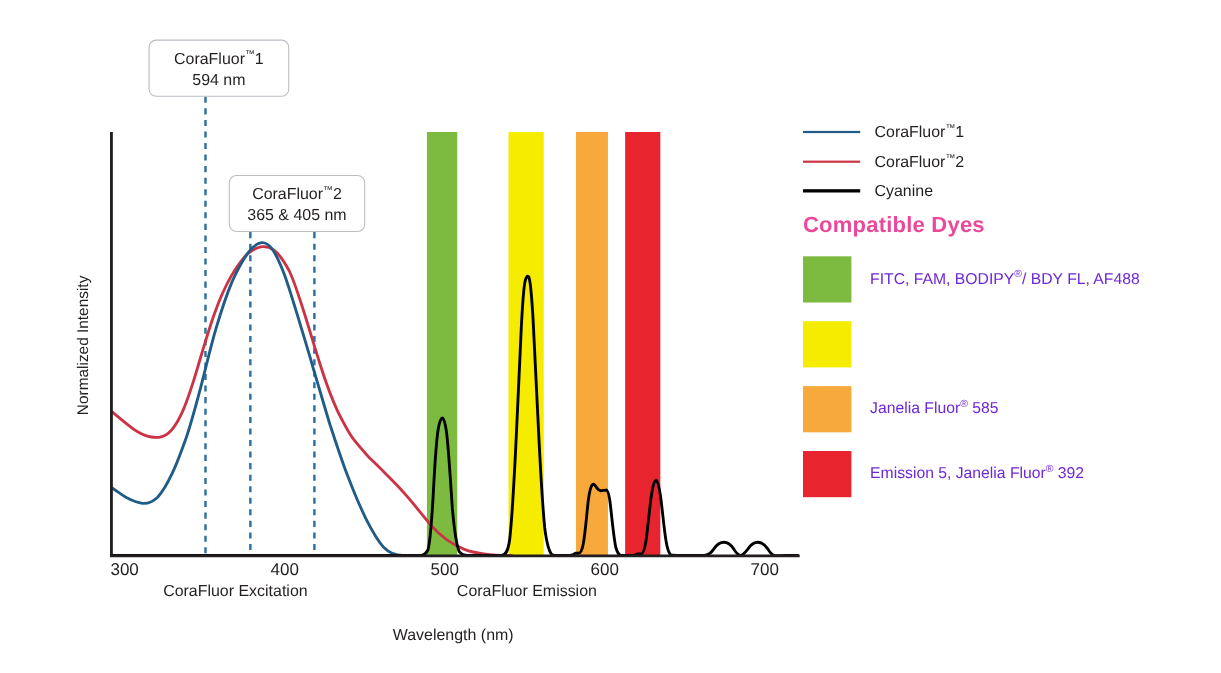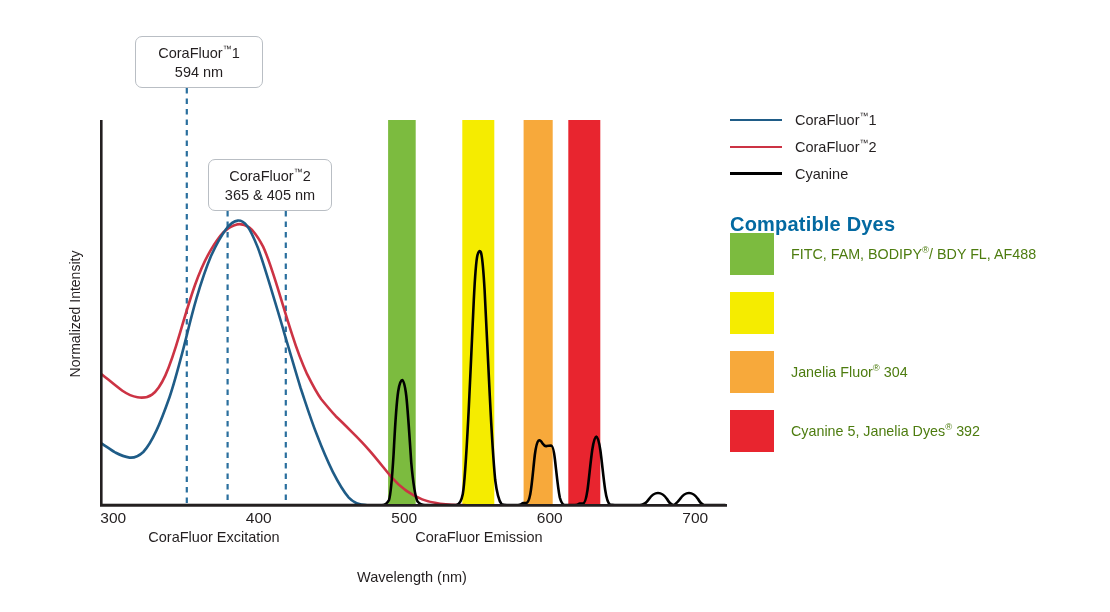--- a/index.html
+++ b/index.html
@@ -36,27 +36,27 @@
   .axtitle{font-size:14.5px;fill:#231f20;}
   .ylab{font-size:14px;fill:#231f20;}
 
   
   .legend{position:absolute;left:730px;top:106px;width:360px;}
   .lrow{display:flex;align-items:center;height:27px;}
   .lswatchline{width:52px;height:0;border-top-width:2.6px;border-top-style:solid;margin-right:13px;flex:0 0 52px;}
   .lrow .ltext{font-size:14.5px;color:#231f20;}
 
   .dyes-title{
-    position:absolute;left:730px;top:213px;
-    font-size:20px;font-weight:700;color:#0369a1;letter-spacing:.2px;
+    position:absolute;left:730px;top:194px;
+    font-size:20px;font-weight:700;color:#ec4899;letter-spacing:.2px;
   }
   .dyes{position:absolute;left:730px;top:233px;width:370px;}
   .drow{display:flex;align-items:center;margin-bottom:17px;min-height:42px;}
   .dsw{width:44px;height:42px;flex:0 0 44px;margin-right:17px;}
-  .dtext{font-size:14.3px;color:#4d7c0f;line-height:1.32;}
+  .dtext{font-size:14.3px;color:#6d28d9;line-height:1.32;}
   .reg{font-size:9.5px;vertical-align:super;}
 </style>
 </head>
 <body>
 
 <div class="fig">
 
   <svg width="1110" height="612" viewBox="0 0 1110 612">
     <defs>
       <clipPath id="plotclip">
@@ -228,21 +228,21 @@
   <div class="dyes">
     <div class="drow">
       <span class="dsw" style="background:#7cbb3f"></span>
       <span class="dtext"><span>FITC, FAM, BODIPY</span><span class="reg">®</span><span>/ BDY FL, AF488</span></span>
     </div>
     <div class="drow">
       <span class="dsw" style="background:#f5ec00"></span>
     </div>
     <div class="drow">
       <span class="dsw" style="background:#f7a93b"></span>
-      <span class="dtext"><span>Janelia Fluor</span><span class="reg">®</span><span> 304</span></span>
+      <span class="dtext"><span>Janelia Fluor</span><span class="reg">®</span><span> 585</span></span>
     </div>
     <div class="drow">
       <span class="dsw" style="background:#e8252f"></span>
-      <span class="dtext"><span>Cyanine 5, Janelia Dyes</span><span class="reg">®</span><span> 392</span></span>
+      <span class="dtext"><span>Emission 5, Janelia Fluor</span><span class="reg">®</span><span> 392</span></span>
     </div>
   </div>
 
 </div>
 
 </body></html>

